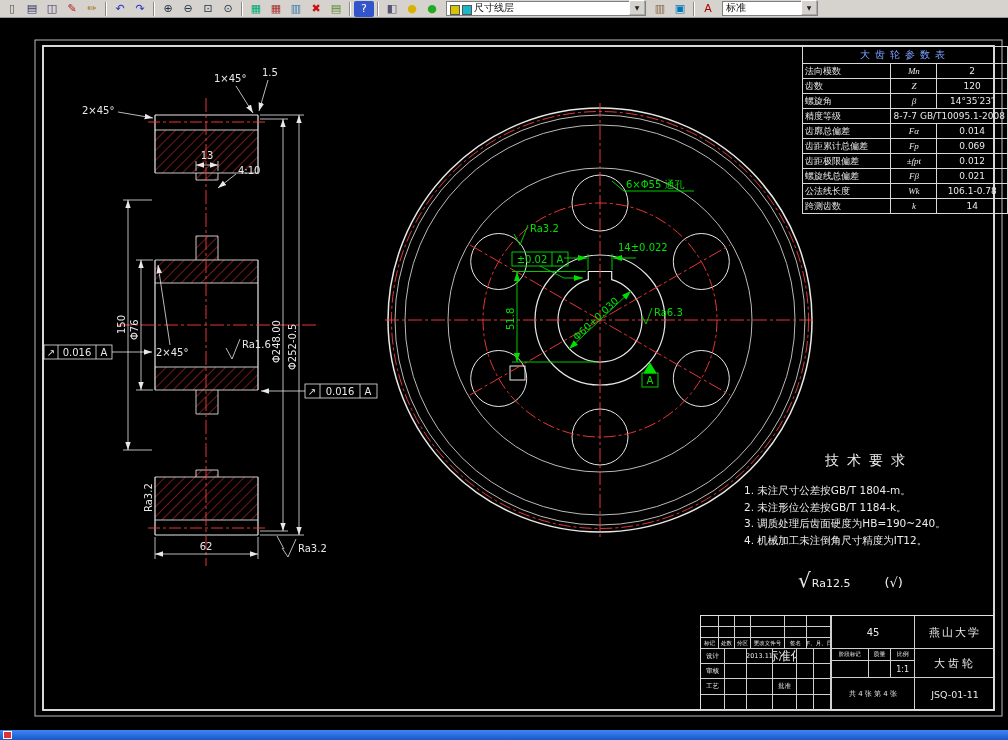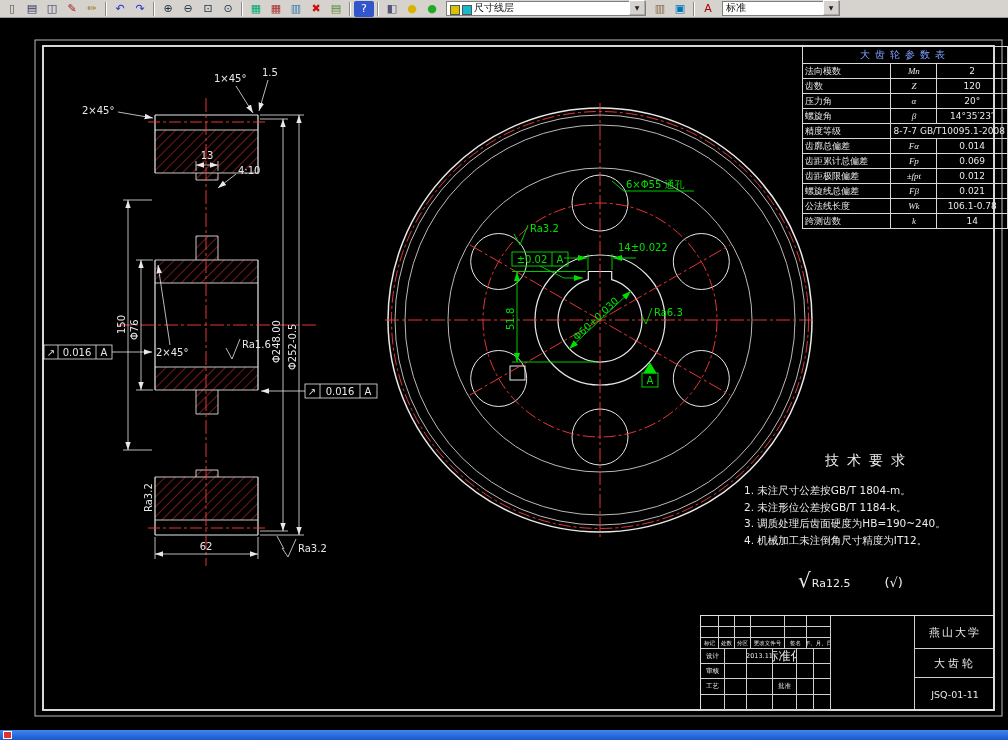--- a/index.html
+++ b/index.html
@@ -102,21 +102,21 @@
       <span class="chip" style="background:#19b8c9"></span>
       <span class="combo-text">尺寸线层</span>
       <span class="combo-arrow">▼</span>
     </div>
     <div id="tb-mid">
         <button type="button" class="ticon" style="color: rgb(136, 102, 68);">▥</button>
         <button type="button" class="ticon" style="color: rgb(0, 119, 187);">▣</button>
         <span class="tsep"></span>
         <button type="button" class="ticon" style="color: rgb(170, 0, 0);">A</button>
       </div>
-    <div class="combo" id="style-combo" style="width:118px">
+    <div class="combo" id="style-combo" style="width:96px">
       <span class="combo-text">标准</span>
       <span class="combo-arrow">▼</span>
     </div>
   </div>
 
   <div id="canvas">
 
     <svg id="drawing" width="1008" height="712" viewBox="0 0 1008 712">
       <defs>
         <pattern id="hatch" width="7" height="7" patternUnits="userSpaceOnUse" patternTransform="rotate(45)">
@@ -277,25 +277,20 @@
             <td class="pt-label">法向模数</td>
             <td class="pt-sym">Mn</td>
             <td class="pt-val">2</td>
           </tr>
           <tr>
             <td class="pt-label">齿数</td>
             <td class="pt-sym">Z</td>
             <td class="pt-val">120</td>
           </tr>
           <tr>
-            <td class="pt-label">压力角</td>
-            <td class="pt-sym">α</td>
-            <td class="pt-val">20°</td>
-          </tr>
-          <tr>
             <td class="pt-label">螺旋角</td>
             <td class="pt-sym">β</td>
             <td class="pt-val">14°35′23″</td>
           </tr>
           <tr>
             <td class="pt-label">精度等级</td>
             <td colspan="2" class="pt-span">8-7-7 GB/T10095.1-2008</td>
           </tr>
           <tr>
             <td class="pt-label">齿廓总偏差</td>
@@ -399,20 +394,34 @@
           <div class="tb-row" style="height: 16px;">
             <div class="tb-cell" style="width: 24px; font-size: 6.5px;"></div>
             <div class="tb-cell" style="width: 22px; font-size: 6.5px;"></div>
             <div class="tb-cell" style="width: 26px; font-size: 6.5px;"></div>
             <div class="tb-cell" style="width: 24px; font-size: 6.5px;"></div>
             <div class="tb-cell" style="width: 17px; font-size: 6.5px;"></div>
             <div class="tb-cell" style="width: 17px; font-size: 6.5px;"></div>
           </div>
         </div>
 
+      <div class="tb-col" id="tb-midcol">
+        <div class="tb-static" style="height:33px;font-size:10px;">45</div>
+        <div class="tb-row" style="height:12px;">
+          <div class="tb-cell" style="width:37px;font-size:5.5px;">阶段标记</div>
+          <div class="tb-cell" style="width:23px;font-size:6px;">质量</div>
+          <div class="tb-cell" style="width:23px;font-size:6px;border-right:none;">比例</div>
+        </div>
+        <div class="tb-row" style="height:17px;">
+          <div class="tb-cell" style="width:37px;"></div>
+          <div class="tb-cell" style="width:23px;"></div>
+          <div class="tb-cell" style="width:23px;font-size:8px;border-right:none;">1:1</div>
+        </div>
+        <div class="tb-static" style="height:32px;font-size:7px;border-bottom:none;">共 4 张 第 4 张</div>
+      </div>
 
       <div class="tb-col" id="tb-rightcol">
         <div class="tb-static" style="height:33px;font-size:11px;letter-spacing:2px;">燕山大学</div>
         <div class="tb-static" style="height:29px;font-size:11px;letter-spacing:3px;">大齿轮</div>
         <div class="tb-static" style="height:32px;font-size:9.5px;border-bottom:none;">JSQ-01-11</div>
       </div>
     </div>
 
   </div>
 

